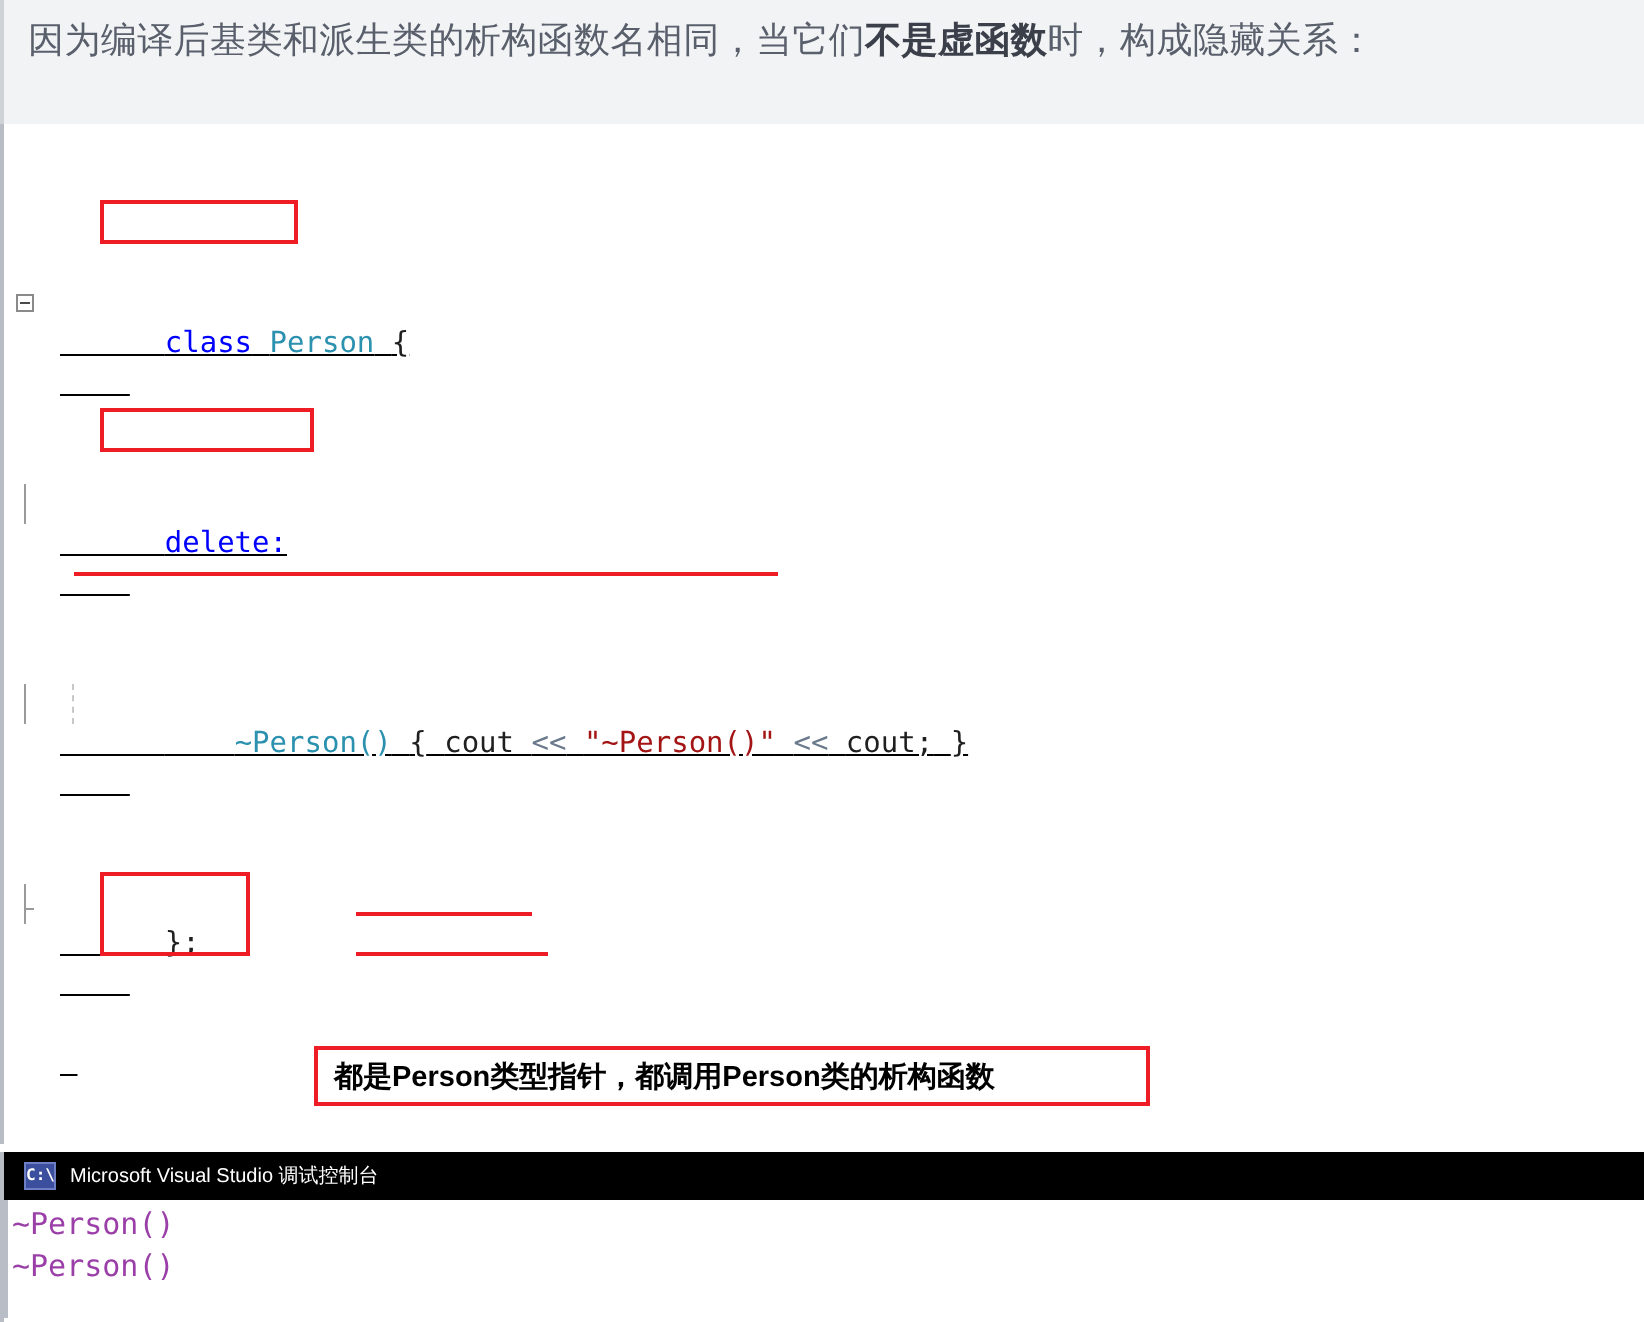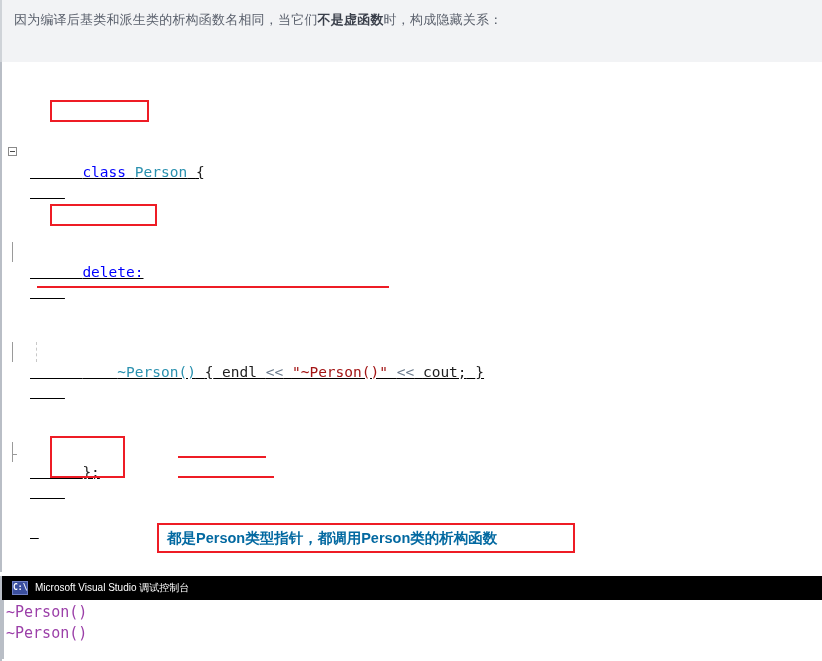--- a/index.html
+++ b/index.html
@@ -16,21 +16,21 @@
   
   .note-block {
     background: #f2f3f5;
     border-left: 2px solid #cfd3d8;
     padding: 6px 0 8px 12px;
     height: 62px;
     box-sizing: border-box;
   }
   .note-line {
     color: #595f6b;
-    font-size: 13px;
+    font-size: 18px;
     line-height: 28px;
     white-space: nowrap;
     letter-spacing: 0.2px;
   }
   .note-line b { color: #3a3f4a; font-weight: bold; }
 
   
   .editor {
     position: relative;
     background: #ffffff;
@@ -108,21 +108,21 @@
   .redline {
     position: absolute;
     height: 2px;
     background: #ee1c25;
     pointer-events: none;
   }
   .annot-box {
     position: absolute;
     border: 2px solid #ee1c25;
     background: #ffffff;
-    color: #0369a1;
+    color: #000000;
     font-family: "Liberation Sans", sans-serif;
     font-weight: bold;
     font-size: 14.5px;
     display: flex;
     align-items: center;
     padding: 0 8px;
     box-sizing: border-box;
     white-space: nowrap;
   }
 
@@ -203,21 +203,21 @@
       <span class="gutter-box"></span><span class="kw">class</span> <span class="typ">Person</span> <span class="id">{</span>
     </div>
 
     
     <div class="line">
       <span class="gutter-bar"></span><span class="kw">delete:</span>
     </div>
 
     
     <div class="line">
-      <span class="gutter-bar"></span><span class="indent-guide ig1"></span>    <span class="typ">~Person()</span> <span class="id">{</span> <span class="id">endl</span> <span class="op">&lt;&lt;</span> <span class="str">"~Person()"</span> <span class="op">&lt;&lt;</span> <span class="id">cout;</span> <span class="id">}</span>
+      <span class="gutter-bar"></span><span class="indent-guide ig1"></span>    <span class="typ">~Person()</span> <span class="id">{</span> <span class="id">cout</span> <span class="op">&lt;&lt;</span> <span class="str">"~Person()"</span> <span class="op">&lt;&lt;</span> <span class="id">cout;</span> <span class="id">}</span>
     </div>
 
     
     <div class="line">
       <span class="gutter-bar end"></span><span class="id">};</span>
     </div>
 
     <div class="line"> </div>
 
     

